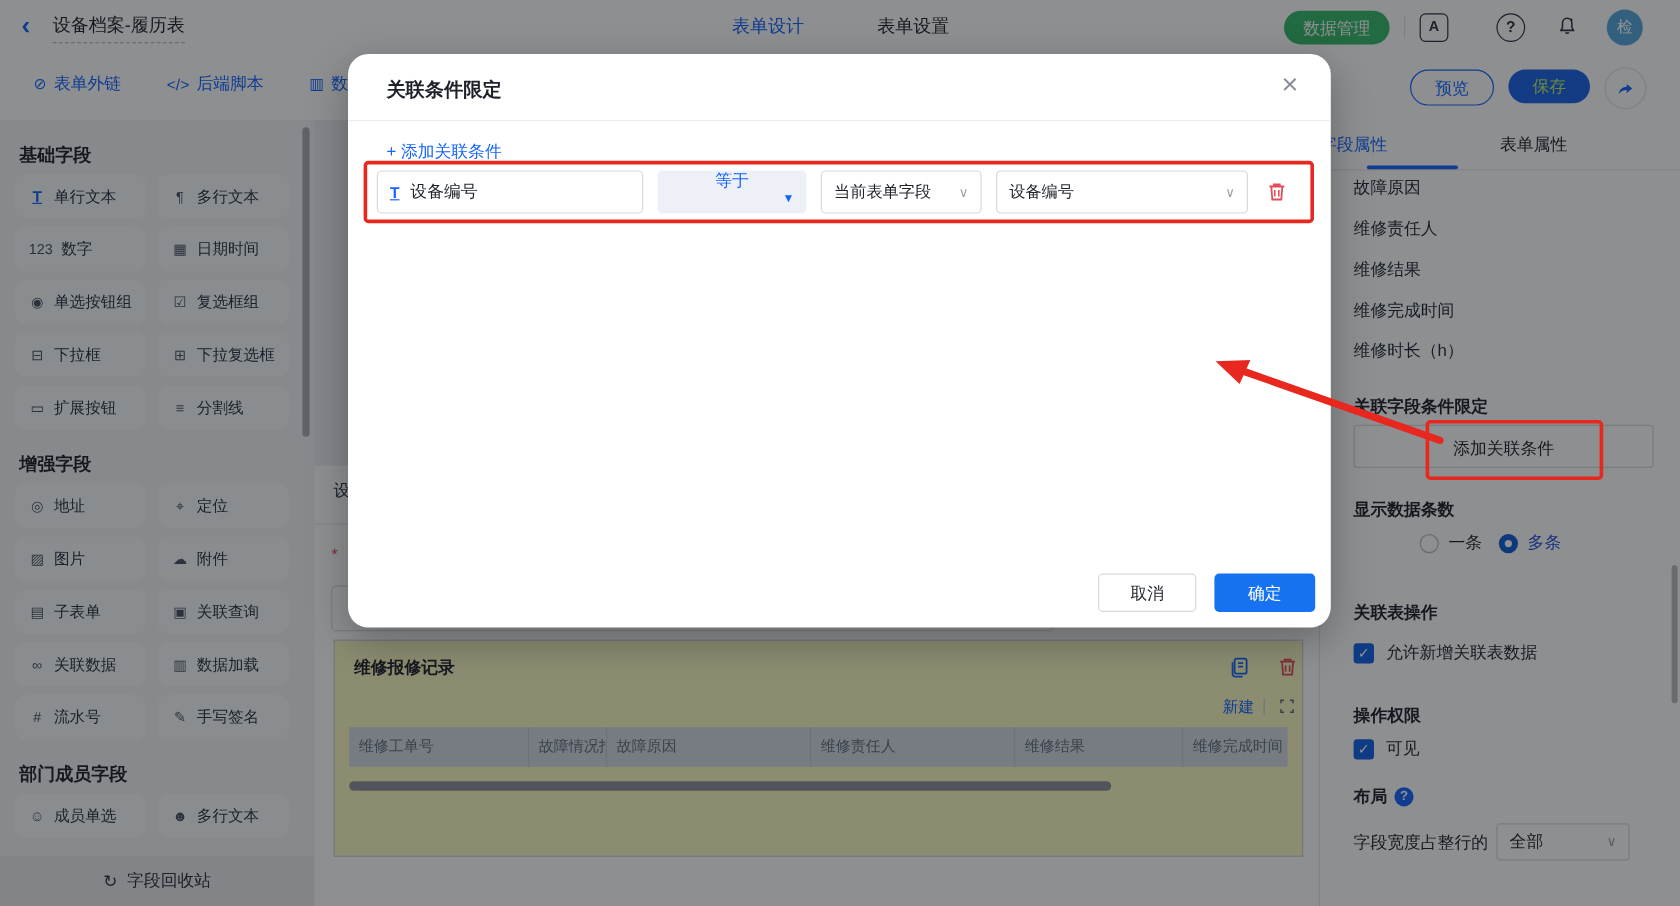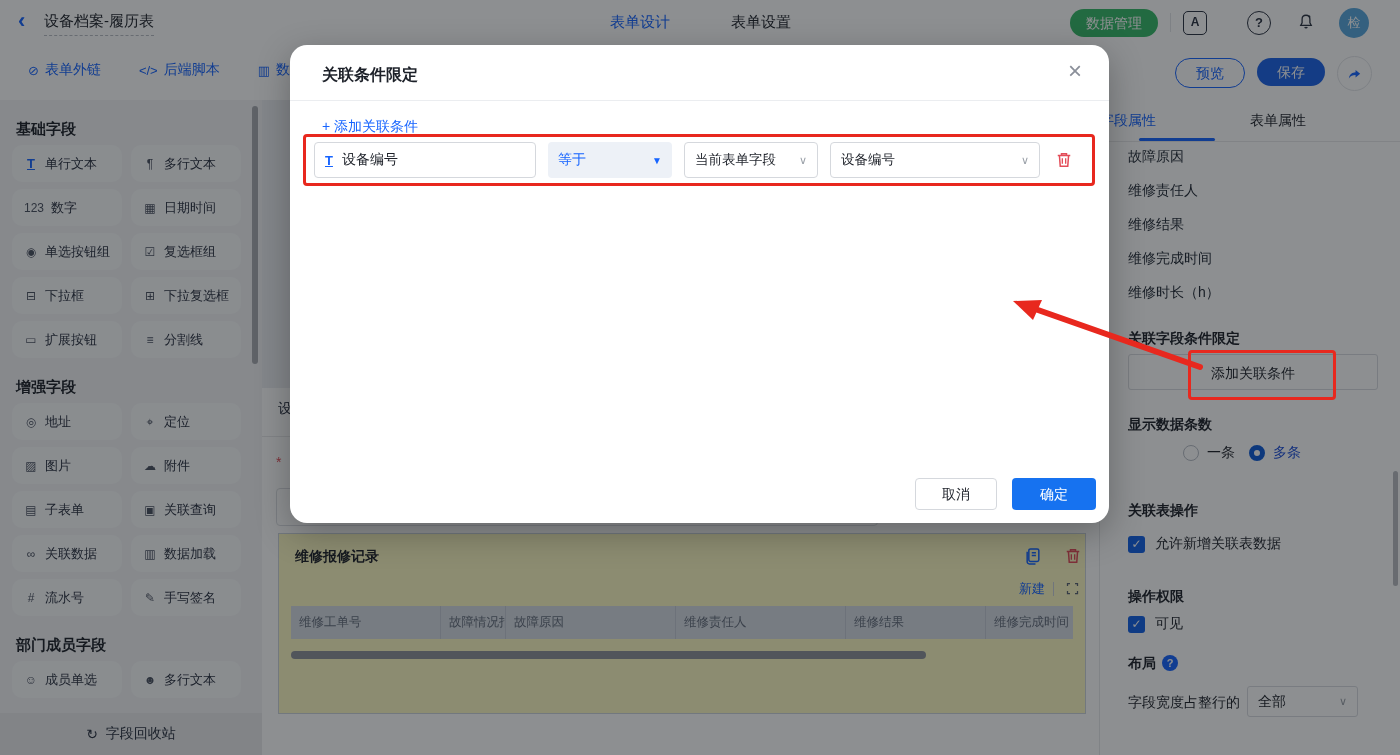--- a/index.html
+++ b/index.html
@@ -24,21 +24,21 @@
   .avatar{position:absolute;left:1339px;top:8px;width:30px;height:30px;border-radius:50%;background:#58a7dd;
           color:#fff;font-size:13px;text-align:center;line-height:30px;cursor:pointer;}
   
   .subbar{position:absolute;left:0;top:45px;width:100%;height:55px;background:#fff;border-bottom:1px solid #e7e8ea;z-index:1;}
   .tools{position:absolute;left:28px;top:16px;display:flex;gap:38px;}
   .tool{display:flex;align-items:center;gap:6px;color:#1664ff;font-size:14px;cursor:pointer;white-space:nowrap;}
   .tool-ico{font-size:13px;}
   .btn-preview{position:absolute;left:1175px;top:13px;width:68px;height:28px;border:1px solid #1664ff;border-radius:15px;
                color:#1664ff;font-size:14px;text-align:center;line-height:28px;background:#fff;cursor:pointer;}
   .btn-save{position:absolute;left:1257px;top:13px;width:68px;height:28px;border-radius:15px;background:#1c63e8;
-            color:#ffffff;font-size:14px;text-align:center;line-height:28px;cursor:pointer;}
+            color:#bef264;font-size:14px;text-align:center;line-height:28px;cursor:pointer;}
   .btn-share{position:absolute;left:1337px;top:11px;width:33px;height:33px;border-radius:50%;background:#fff;
              border:1px solid #e3e5e9;display:flex;align-items:center;justify-content:center;cursor:pointer;}
   
   .sidebar{position:absolute;left:0;top:100px;bottom:0;width:262px;background:#f3f4f6;z-index:1;overflow:hidden;}
   .sb-title{margin:20px 0 6px 16px;font-size:15px;font-weight:bold;color:#1d2129;}
   .sb-grid{display:grid;grid-template-columns:110px 110px;gap:7px 9px;margin:6px 0 4px 12px;}
   .sb-pill{height:37px;border-radius:10px;background:#fafbfc;display:flex;align-items:center;gap:7px;
            padding-left:12px;cursor:grab;}
   .sb-ico{font-size:12px;color:#4a5160;min-width:14px;text-align:center;}
   .sb-lab{font-size:13px;color:#2a3140;white-space:nowrap;}
@@ -101,21 +101,21 @@
   .m-title{position:absolute;left:32px;top:20px;font-size:16px;font-weight:600;color:#1d2129;}
   .m-close{position:absolute;left:778px;top:14px;font-size:24px;color:#8a8f99;cursor:pointer;line-height:24px;}
   .m-divider{position:absolute;left:0;top:55px;width:100%;height:1px;background:#ebedf0;}
   .m-add{position:absolute;left:32px;top:73px;font-size:14px;color:#1664ff;cursor:pointer;}
   .m-row{position:absolute;left:0;top:97px;width:100%;height:36px;}
   .m-input{position:absolute;left:24px;top:0;width:222px;height:36px;border:1px solid #d5d8dd;border-radius:4px;
            box-sizing:border-box;display:flex;align-items:center;gap:9px;padding:0 10px;font-size:14px;background:#fff;}
   .t-ico{color:#1664ff;font-weight:bold;font-size:13px;text-decoration:underline;}
   .m-sel{position:absolute;top:0;height:36px;box-sizing:border-box;display:flex;align-items:center;
          padding:0 10px;font-size:13.5px;border-radius:4px;cursor:pointer;}
-  .m-sel-op{left:258px;width:124px;background:#edf1f7;color:#1664ff;font-size:14px;}
+  .m-sel-op{left:258px;width:124px;background:#edf1f7;color:#1664ff;font-size:14px;flex-direction:column;}
   .m-sel-op .arr{margin-left:auto;color:#1664ff;font-size:10px;}
   .m-sel-b{border:1px solid #d5d8dd;background:#fff;color:#1d2129;}
   .m-sel-src{left:394px;width:134px;}
   .m-sel-f{left:540px;width:210px;}
   .m-sel-b .arr{margin-left:auto;color:#9aa0a8;font-size:11px;}
   .m-trash{position:absolute;left:764px;top:7px;cursor:pointer;}
   .m-cancel{position:absolute;left:625px;top:433px;width:82px;height:32px;border:1px solid #d5d8dd;border-radius:4px;
             background:#fff;font-size:14px;color:#1d2129;text-align:center;line-height:30px;box-sizing:border-box;cursor:pointer;}
   .m-ok{position:absolute;left:722px;top:433px;width:84px;height:32px;border-radius:4px;background:#1672f0;
         font-size:14px;color:#fff;text-align:center;line-height:32px;cursor:pointer;}

